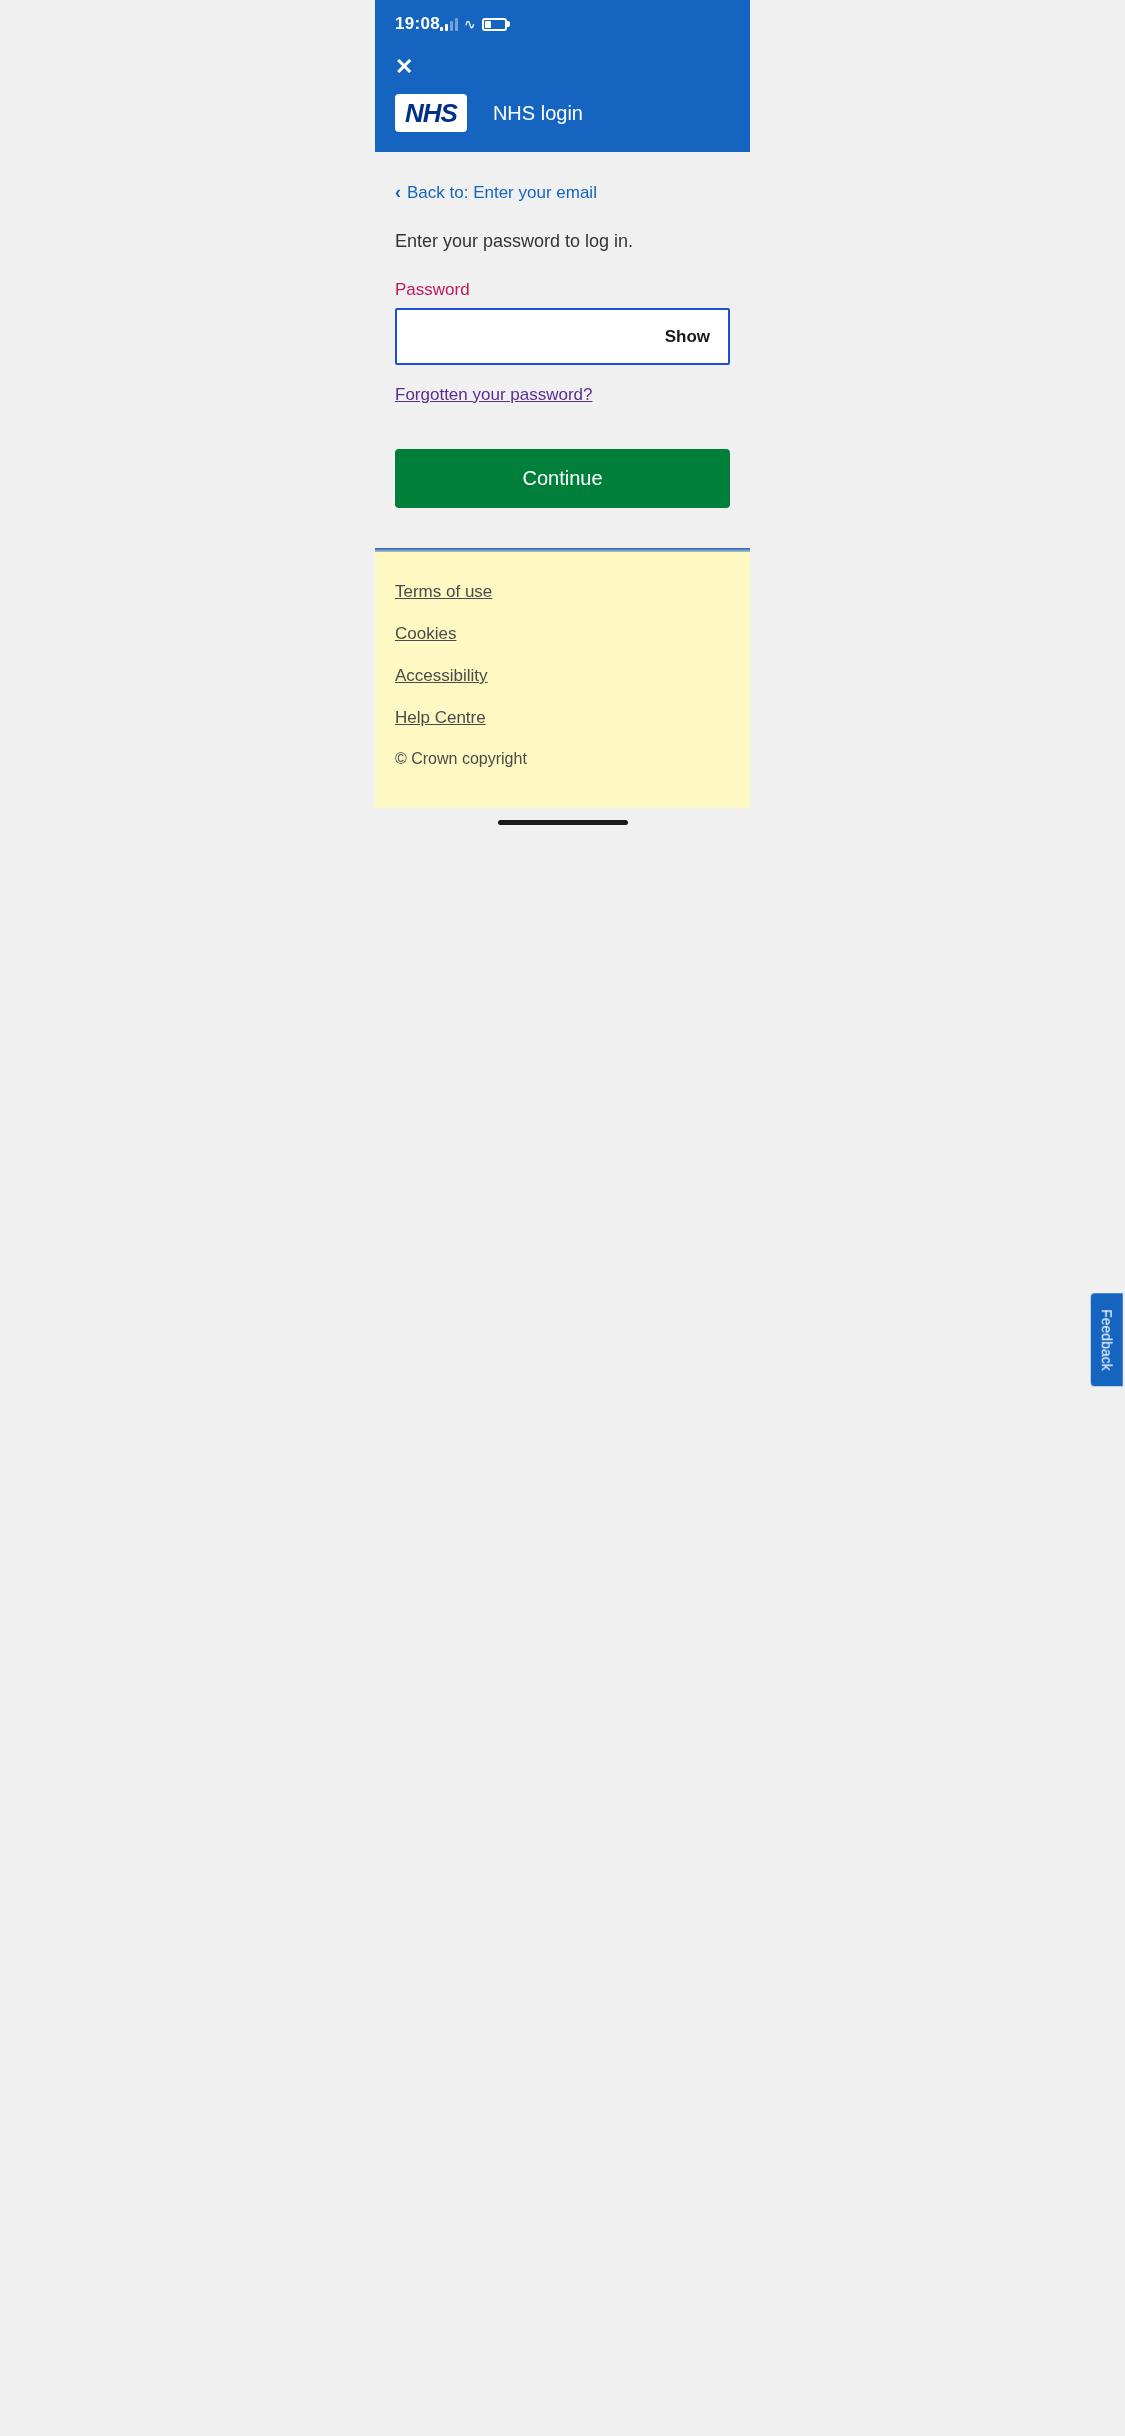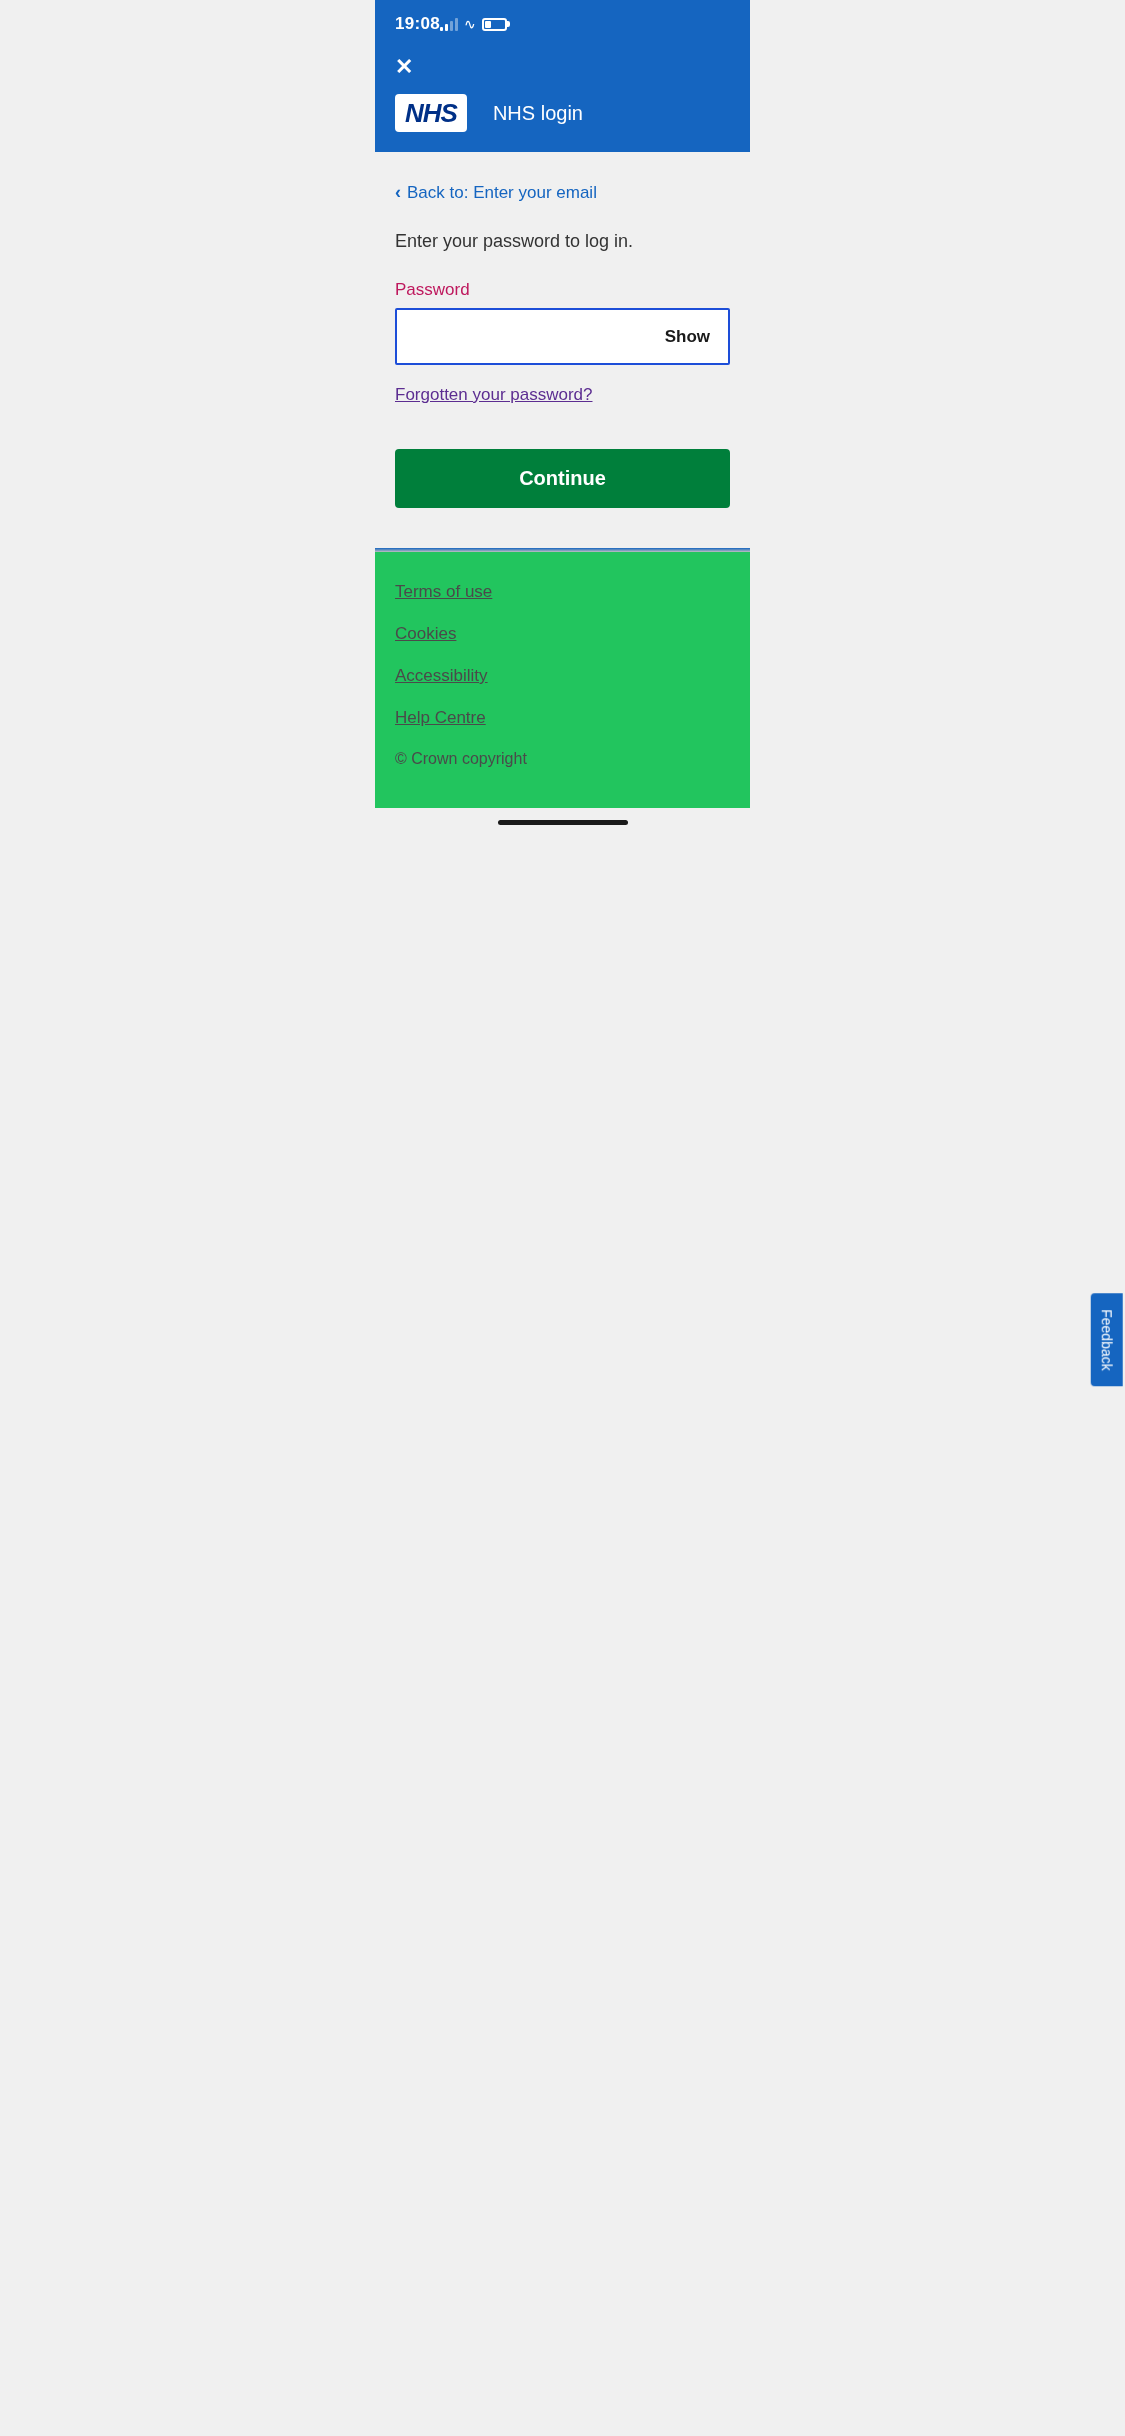--- a/index.html
+++ b/index.html
@@ -216,21 +216,21 @@
       margin-bottom: 44px;
       cursor: pointer;
     }
 
     .continue-btn {
       display: block;
       width: 100%;
       background: #007f3b;
       color: white;
       font-size: 20px;
-      font-weight: 700;
+      font-weight: 400;
       padding: 18px;
       border: none;
       border-radius: 4px;
       cursor: pointer;
       text-align: center;
     }
 
     
     .feedback-tab {
       position: fixed;
@@ -249,21 +249,21 @@
     }
 
     
     .divider {
       height: 4px;
       background: linear-gradient(to bottom, #1565c0, #c0c0c0);
     }
 
     
     .footer {
-      background: #22c55e;
+      background: #fef9c3;
       padding: 30px 20px 40px;
     }
 
     .footer-link {
       display: block;
       color: #4a4a4a;
       font-size: 17px;
       text-decoration: underline;
       margin-bottom: 22px;
       cursor: pointer;

